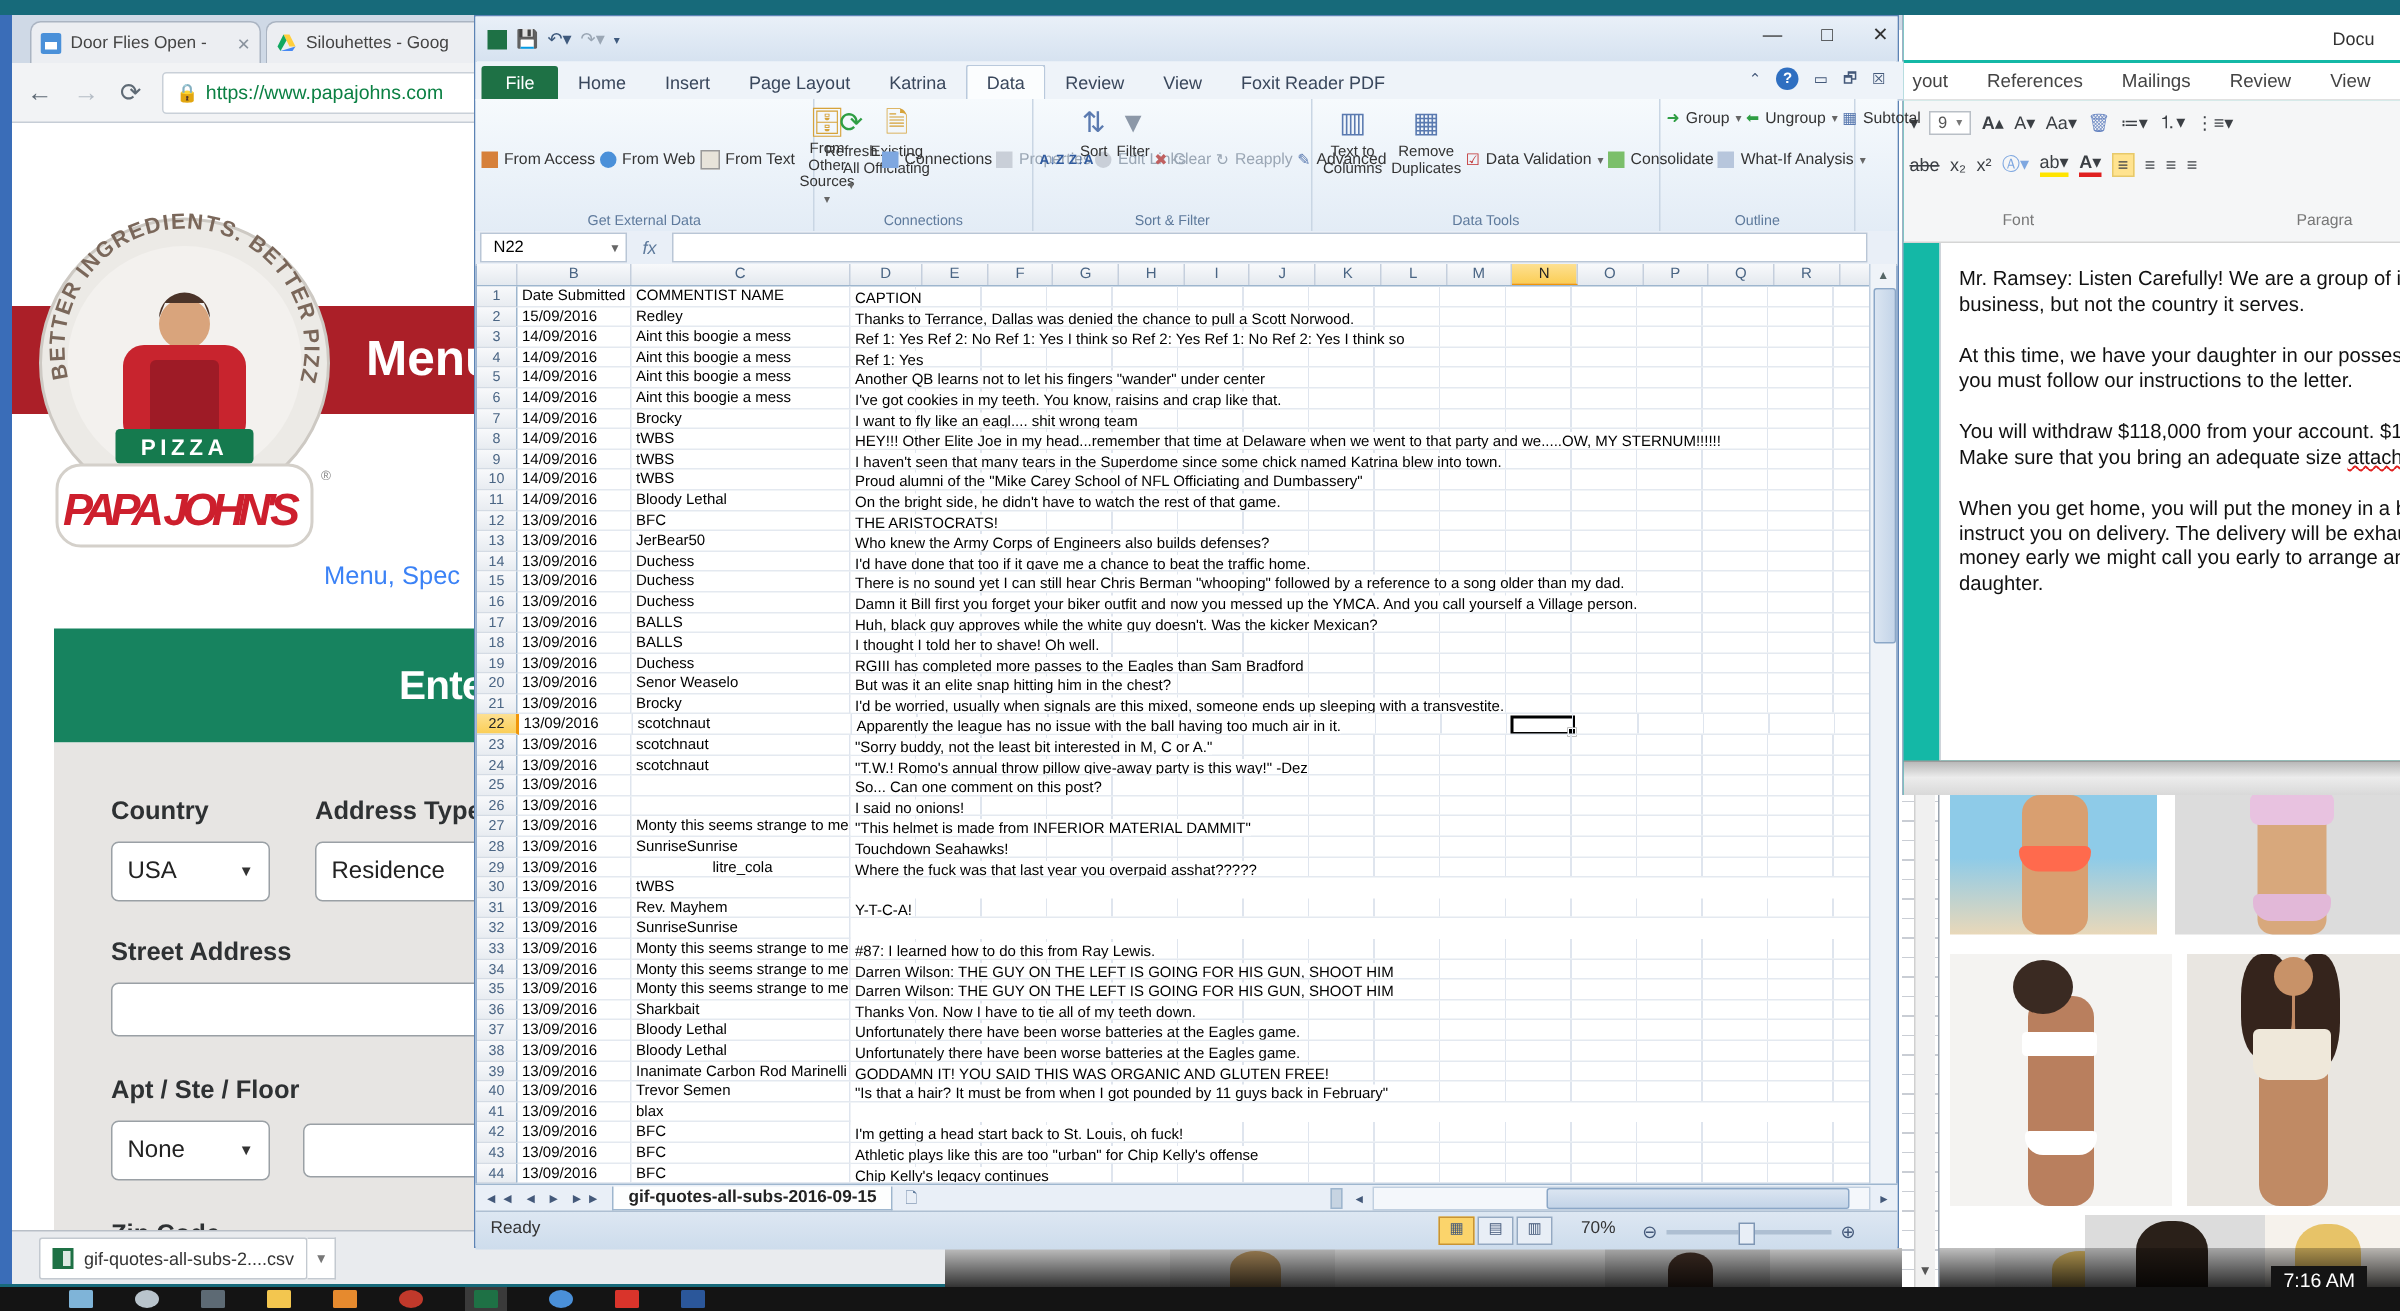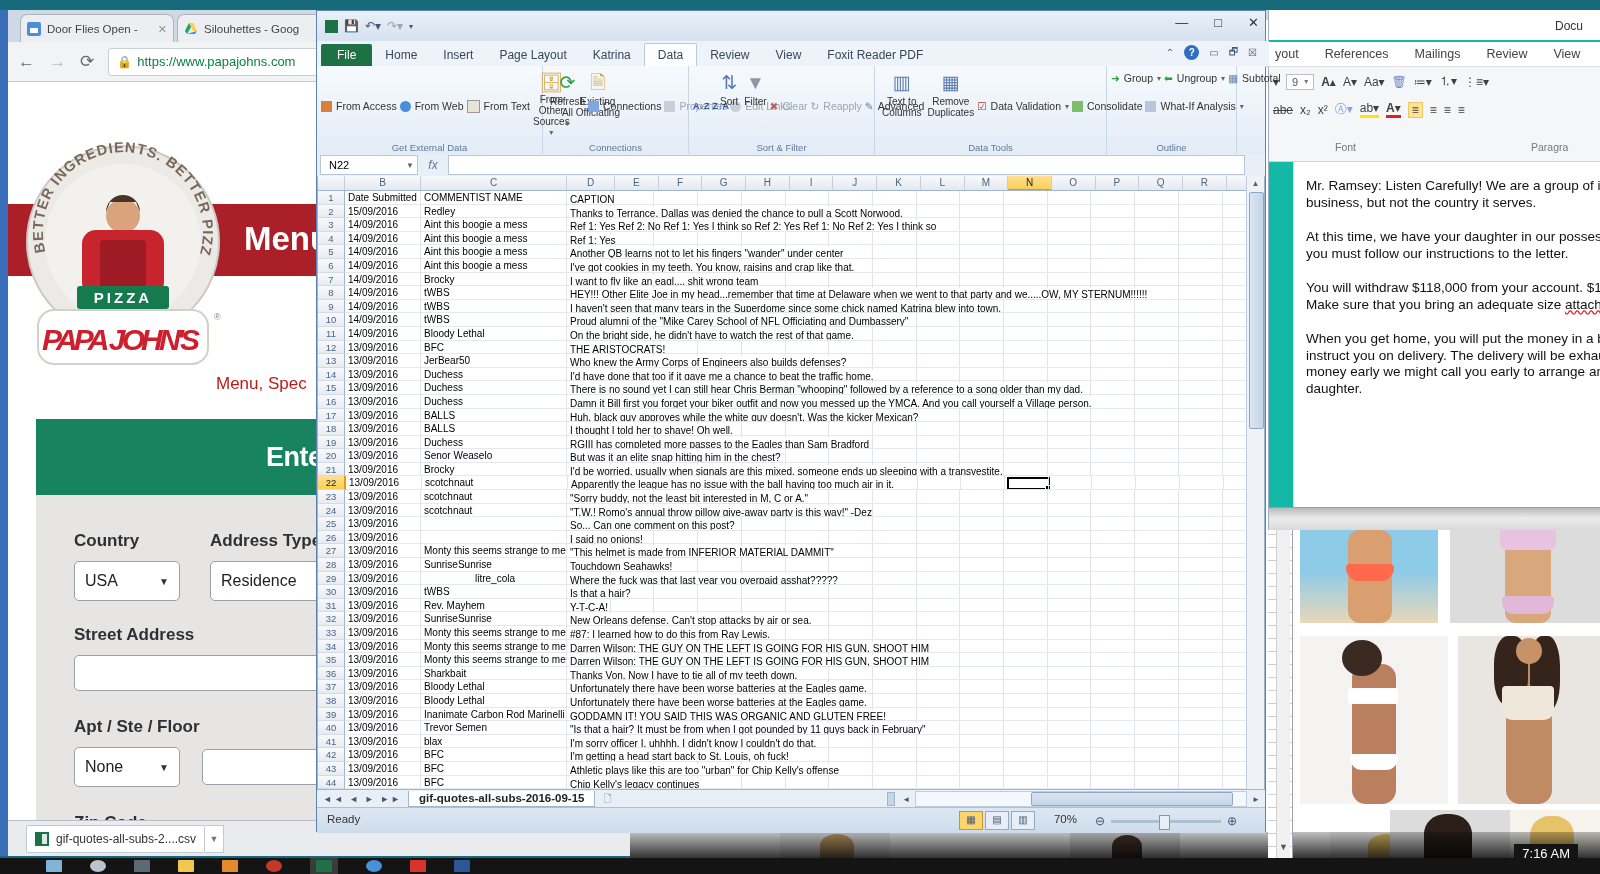--- a/index.html
+++ b/index.html
@@ -15,21 +15,21 @@
   .ctab .x{margin-left:auto;color:#8a939e;font-size:11px;}
   .ctoolbar{position:absolute;left:0;top:32px;height:40px;width:100%;background:#f2f3f5;border-bottom:1px solid #c6cdd6;display:flex;align-items:center;padding-left:10px;box-sizing:border-box;}
   .navbtn{font-size:17px;color:#5f6a75;margin-right:14px;}
   .navbtn.dis{color:#b6bdc6;}
   .urlbox{height:26px;background:#fff;border:1px solid #c9d0d8;border-radius:3px;flex:0 0 220px;display:flex;align-items:center;padding:0 8px;font-size:13px;overflow:hidden;white-space:nowrap;}
   .lock{color:#0b8043;margin-right:5px;font-size:12px;}
   .urltext{color:#0b8043;}
   .cbody{position:absolute;left:0;top:72px;width:100%;height:745px;background:#fff;overflow:hidden;}
   .pj-band{position:absolute;left:0;top:122px;width:100%;height:72px;background:#ab1f28;}
   .pj-menu{position:absolute;left:236px;top:138px;color:#fff;font-size:33px;font-weight:bold;}
-  .pj-sub{position:absolute;left:208px;top:292px;color:#b91c1c;font-size:17px;white-space:nowrap;}
+  .pj-sub{position:absolute;left:208px;top:292px;color:#3b82f6;font-size:17px;white-space:nowrap;}
   .pj-form{position:absolute;left:28px;top:337px;width:600px;}
   .pj-form-head{height:76px;background:#17835f;color:#fff;display:flex;align-items:center;padding-left:230px;font-size:27px;font-weight:bold;white-space:nowrap;font-family:"Liberation Sans",sans-serif;letter-spacing:-0.5px;}
   .pj-form-body{background:#e7e5e3;padding:22px 0 80px 38px;}
   .flabel{font-size:17px;font-weight:bold;color:#2e3133;margin:14px 0 10px 0;}
   .fsel{display:inline-flex;width:84px;height:38px;background:#fff;border:1px solid #9aa0a5;border-radius:5px;align-items:center;justify-content:space-between;padding:0 10px;font-size:16px;color:#222;}
   .fsel .car{font-size:10px;color:#333;}
   .finput{width:236px;height:34px;background:#fff;border:1px solid #9aa0a5;border-radius:5px;font-size:15px;padding:0 10px;font-family:"Liberation Sans",sans-serif;}
   .frow{display:flex;gap:30px;align-items:flex-start;}
   .dlshelf{position:absolute;left:0;top:810px;width:100%;height:36px;background:#e9ebee;border-top:1px solid #b9bfc7;display:flex;align-items:center;padding-left:18px;box-sizing:border-box;}
   .dlitem{height:26px;background:#fff;border:1px solid #c3c9d0;border-radius:2px;display:flex;align-items:center;padding:0 8px;font-size:12px;color:#333;gap:7px;}
@@ -716,33 +716,31 @@
           <div class="xrow">
             <div class="rn">29</div>
             <div class="cell" style="width: 76px;">13/09/2016</div>
             <div class="cell" style="width: 146px; text-align: center;">litre_cola</div>
             <div class="cap"><span>Where the fuck was that last year you overpaid asshat?????</span></div>
           </div>
           <div class="xrow">
             <div class="rn">30</div>
             <div class="cell" style="width: 76px;">13/09/2016</div>
             <div class="cell" style="width: 146px;">tWBS</div>
-            <div class="cap"><span>Is that a hair?</span></div>
           </div>
           <div class="xrow">
             <div class="rn">31</div>
             <div class="cell" style="width: 76px;">13/09/2016</div>
             <div class="cell" style="width: 146px;">Rev. Mayhem</div>
             <div class="cap"><span>Y-T-C-A!</span></div>
           </div>
           <div class="xrow">
             <div class="rn">32</div>
             <div class="cell" style="width: 76px;">13/09/2016</div>
             <div class="cell" style="width: 146px;">SunriseSunrise</div>
-            <div class="cap"><span>New Orleans defense. Can't stop attacks by air or sea.</span></div>
           </div>
           <div class="xrow">
             <div class="rn">33</div>
             <div class="cell" style="width: 76px;">13/09/2016</div>
             <div class="cell" style="width: 146px;">Monty this seems strange to me</div>
             <div class="cap"><span>#87: I learned how to do this from Ray Lewis.</span></div>
           </div>
           <div class="xrow">
             <div class="rn">34</div>
             <div class="cell" style="width: 76px;">13/09/2016</div>
@@ -782,21 +780,20 @@
           <div class="xrow">
             <div class="rn">40</div>
             <div class="cell" style="width: 76px;">13/09/2016</div>
             <div class="cell" style="width: 146px;">Trevor Semen</div>
             <div class="cap"><span>"Is that a hair? It must be from when I got pounded by 11 guys back in February"</span></div>
           </div>
           <div class="xrow">
             <div class="rn">41</div>
             <div class="cell" style="width: 76px;">13/09/2016</div>
             <div class="cell" style="width: 146px;">blax</div>
-            <div class="cap"><span>I'm sorry officer I, uhhhh, I didn't know I couldn't do that.</span></div>
           </div>
           <div class="xrow">
             <div class="rn">42</div>
             <div class="cell" style="width: 76px;">13/09/2016</div>
             <div class="cell" style="width: 146px;">BFC</div>
             <div class="cap"><span>I'm getting a head start back to St. Louis, oh fuck!</span></div>
           </div>
           <div class="xrow">
             <div class="rn">43</div>
             <div class="cell" style="width: 76px;">13/09/2016</div>

